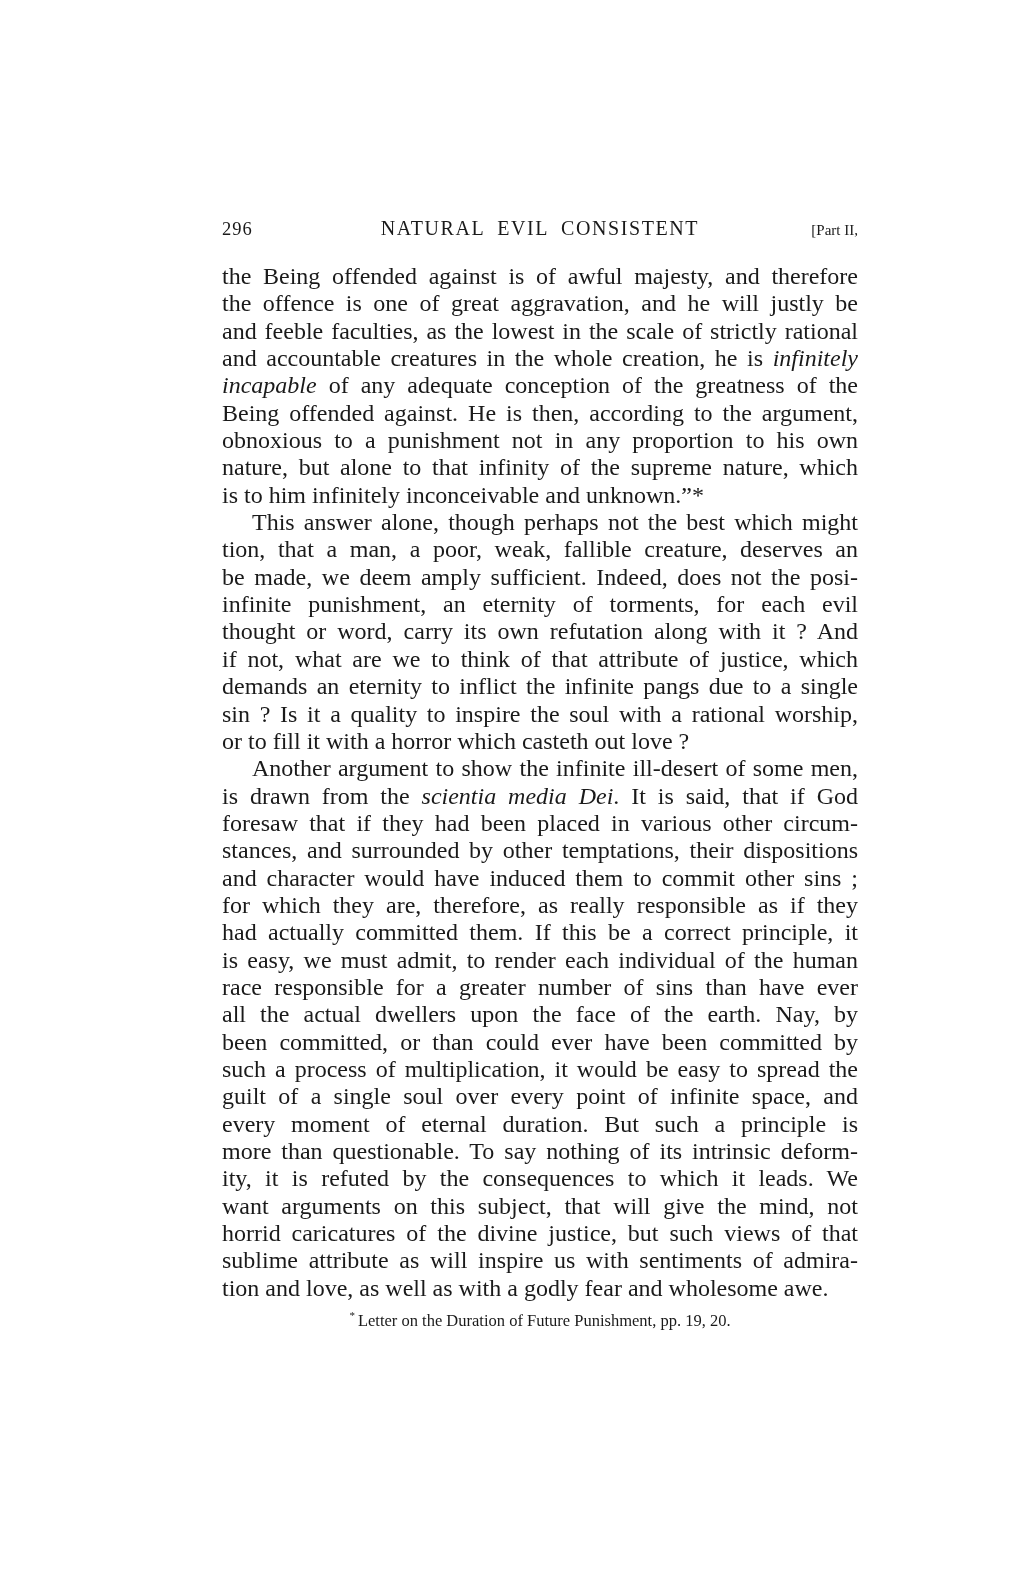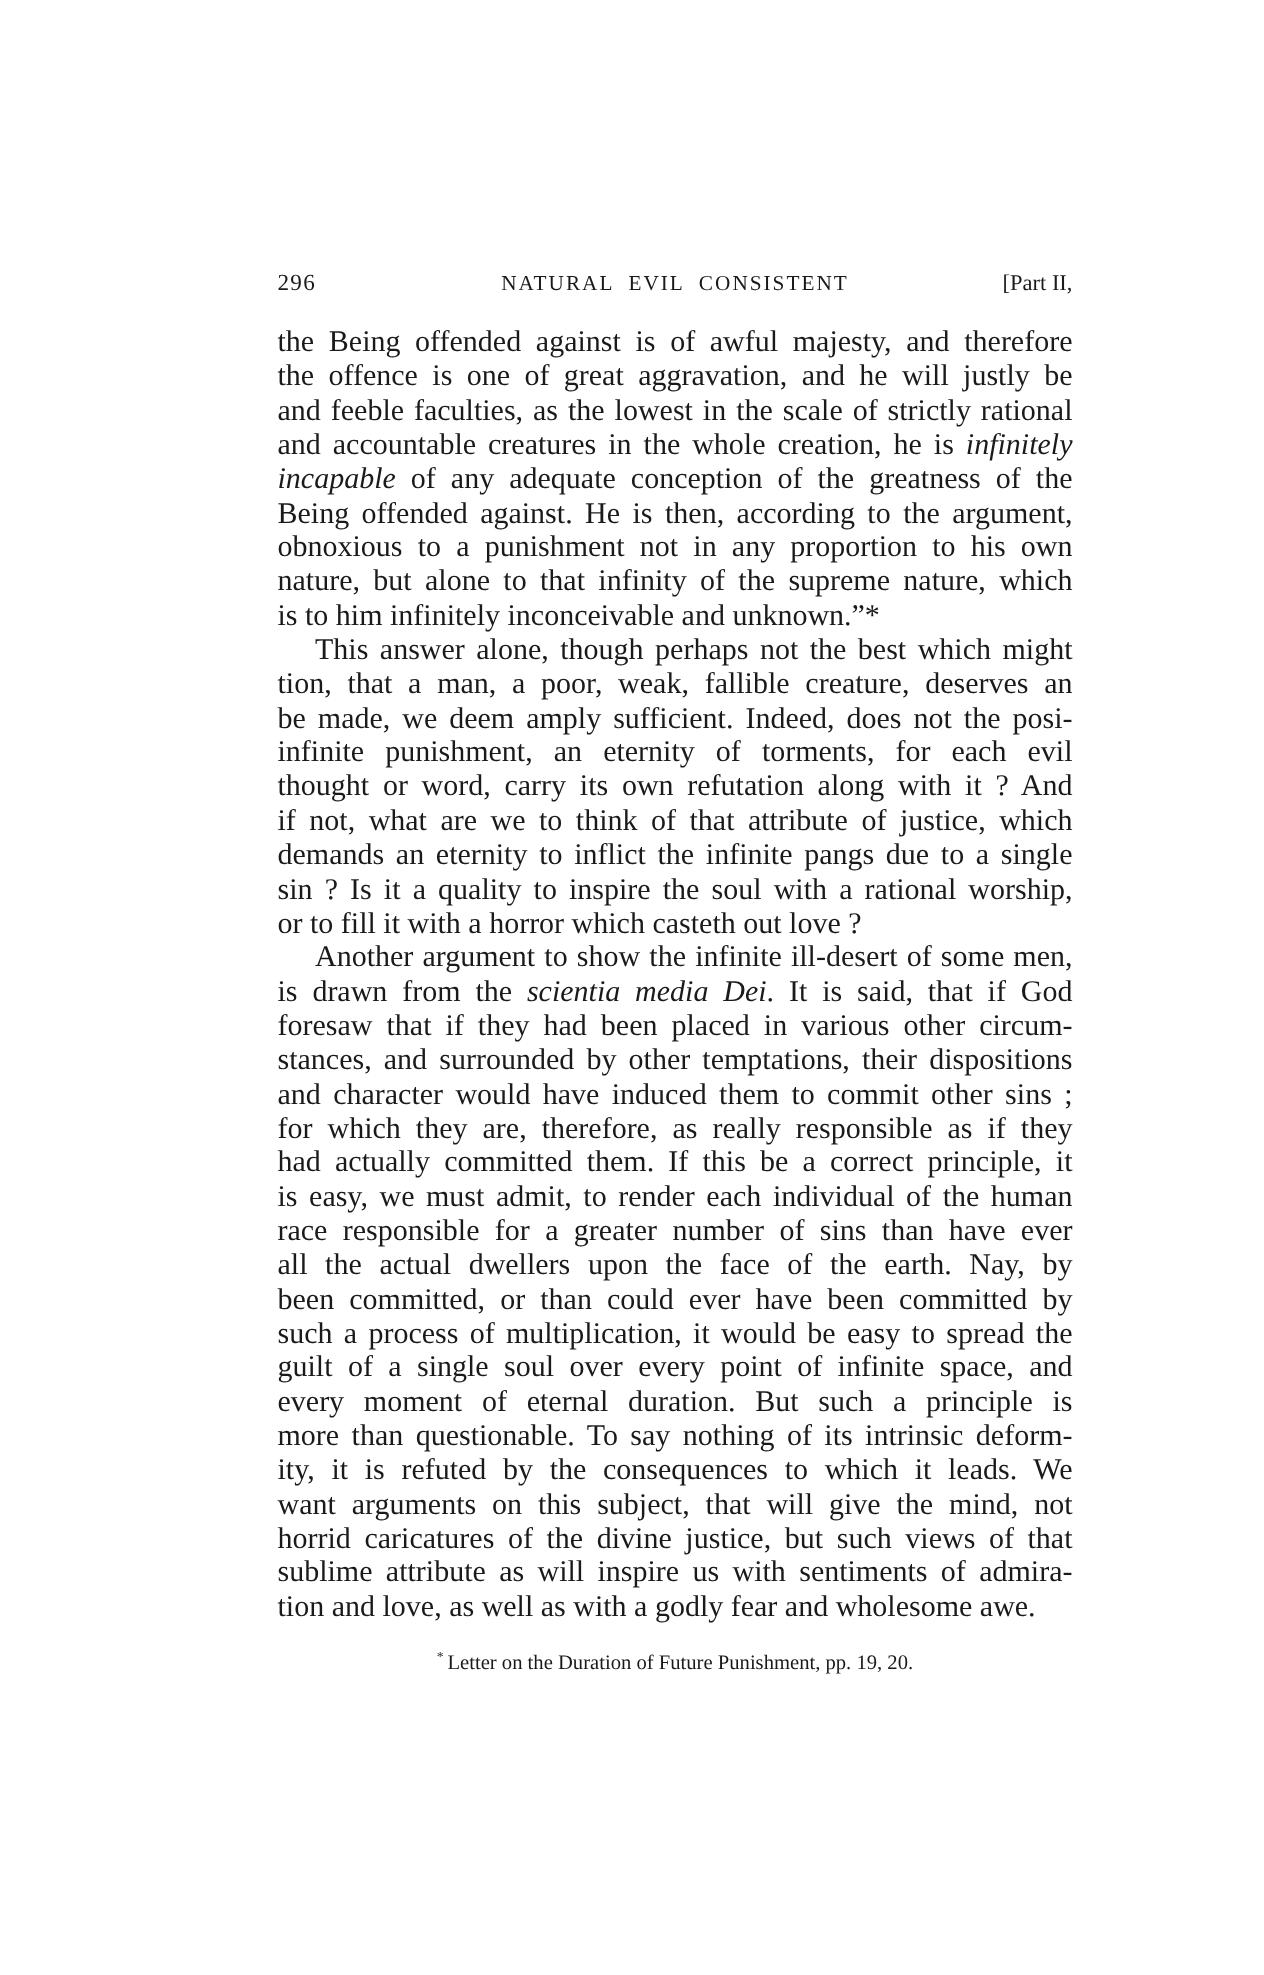--- a/index.html
+++ b/index.html
@@ -26,49 +26,49 @@
     grid-template-columns: 1fr auto 1fr;
     align-items: baseline;
     margin-bottom: 23px;
   }
   .running-header .pagenum {
     font-size: 18.5px;
     letter-spacing: 1px;
     justify-self: start;
   }
   .running-header .title {
-    font-size: 17px;
+    font-size: 20px;
     letter-spacing: 1.6px;
     word-spacing: 6px;
     justify-self: center;
     margin-top: 20px;
   }
   .running-header .part {
-    font-size: 18px;
+    font-size: 15px;
     justify-self: end;
   }
   .body-text {
     font-size: 24px;
     line-height: 27.35px;
   }
   .line {
     text-align: justify;
     text-align-last: justify;
   }
   .line.last {
     text-align-last: left;
   }
   .line.indent {
     text-indent: 30px;
   }
   .italic {
     font-style: italic;
   }
   .footnote {
-    margin-top: 20px;
+    margin-top: 7px;
     font-size: 16.5px;
     text-align: center;
   }
   .fn-marker {
     vertical-align: super;
     font-size: 11px;
     margin-right: 3px;
   }
 </style>
 </head>

